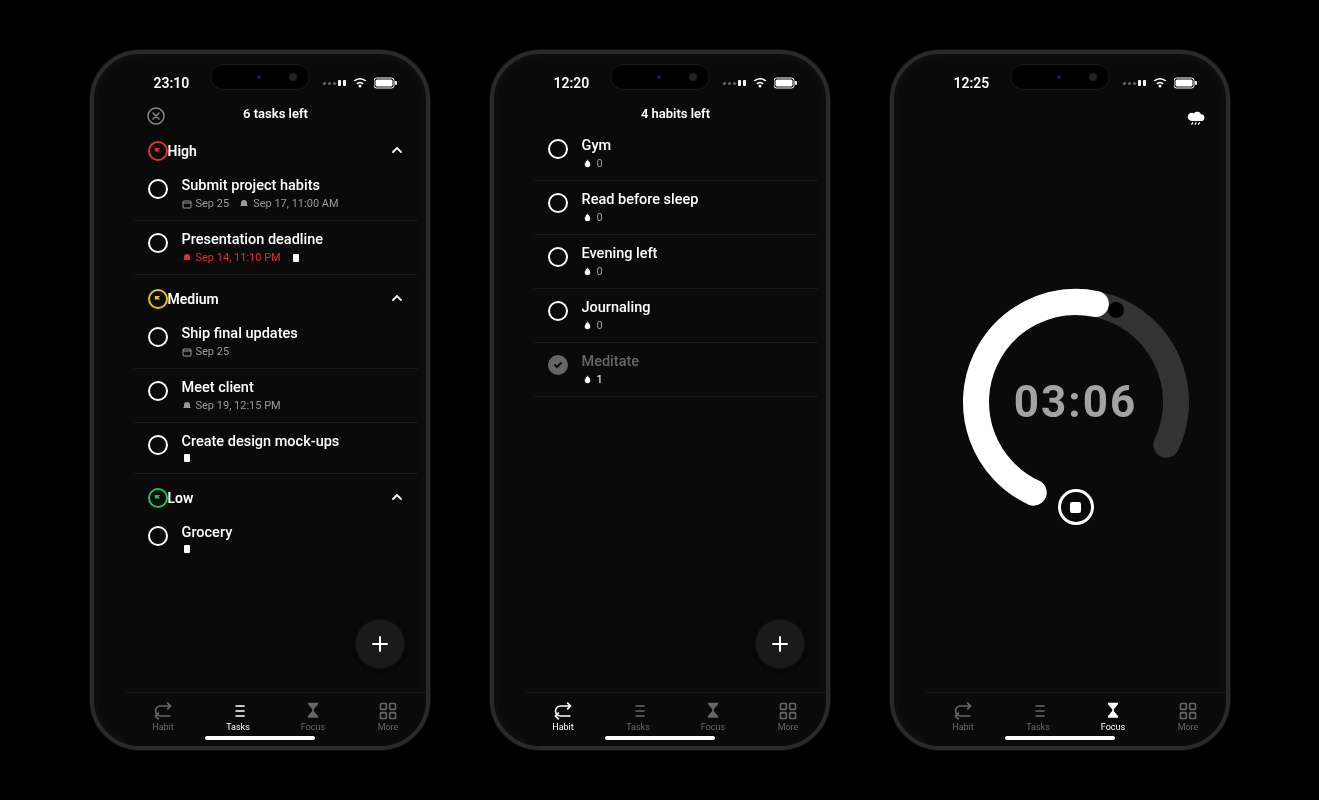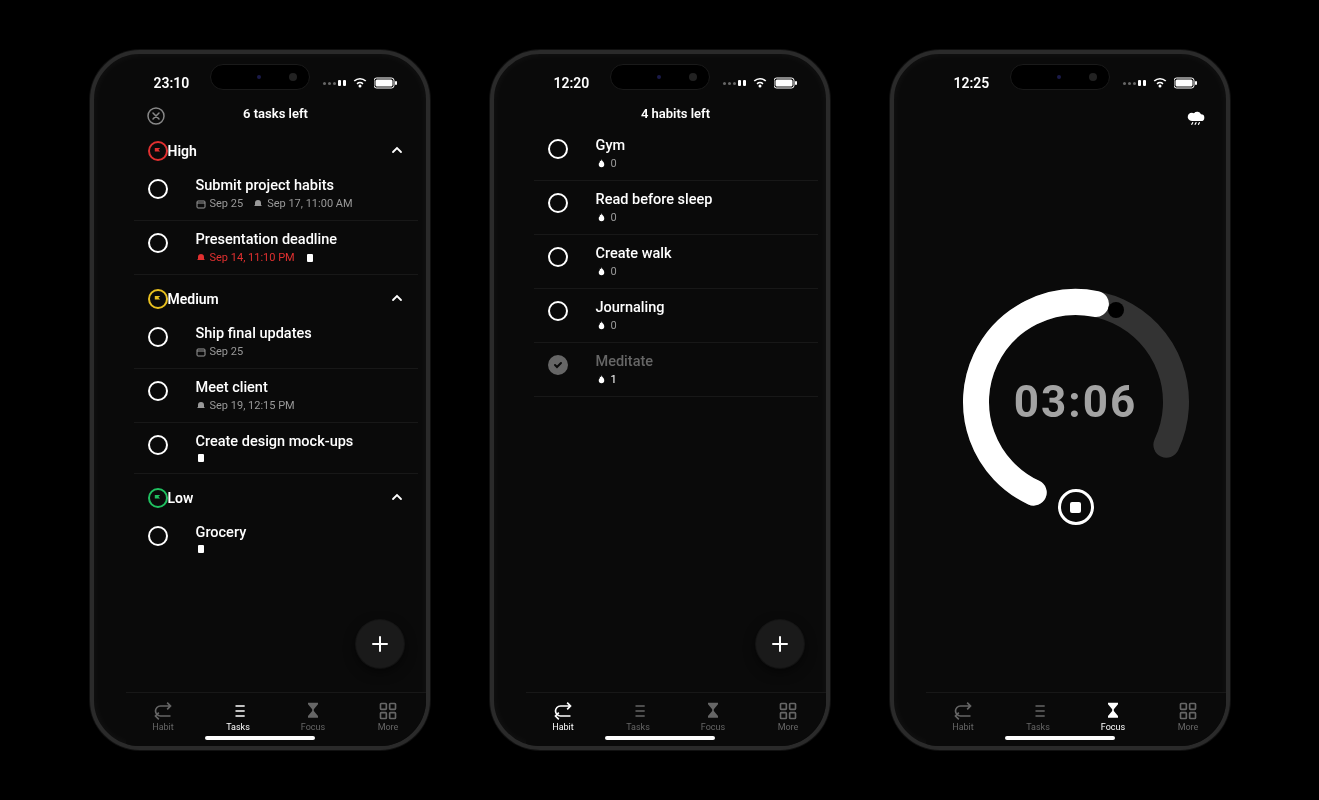--- a/index.html
+++ b/index.html
@@ -115,21 +115,21 @@
   .flag-circle.high svg { fill:#e03030; }
   .flag-circle.medium { border: 2px solid #e8c020; }
   .flag-circle.medium svg { fill:#e8c020; }
   .flag-circle.low { border: 2px solid #20c060; }
   .flag-circle.low svg { fill:#20c060; }
   .section-header .chevron { margin-left: auto; }
 
   .task-row, .habit-row {
     display: flex;
     align-items: flex-start;
-    gap: 28px;
+    gap: 14px;
     padding: 10px 14px 10px;
     border-bottom: 1px solid rgba(255,255,255,0.06);
   }
   .task-row .circle, .habit-row .circle {
     width: 20px; height: 20px;
     border: 2px solid #fff;
     border-radius: 50%;
     flex-shrink: 0;
     margin-top: 2px;
   }
@@ -515,21 +515,21 @@
               </svg>
             <span>0</span>
           </span>
         </div>
       </div>
     </div>
 
     <div class="habit-row">
       <div class="circle"></div>
       <div class="content">
-        <div class="habit-title">Create walk</div>
+        <div class="habit-title">Evening left</div>
         <div class="meta">
           <span class="meta-item">
             <svg width="11" height="11" viewBox="0 0 12 12">
                 <path d="M6 1c1 3 3 3 3 6a3 3 0 11-6 0c0-2 2-2 1-4 1 0 2 1 2-2z" fill="#fff"></path>
               </svg>
             <span>0</span>
           </span>
         </div>
       </div>
     </div>

